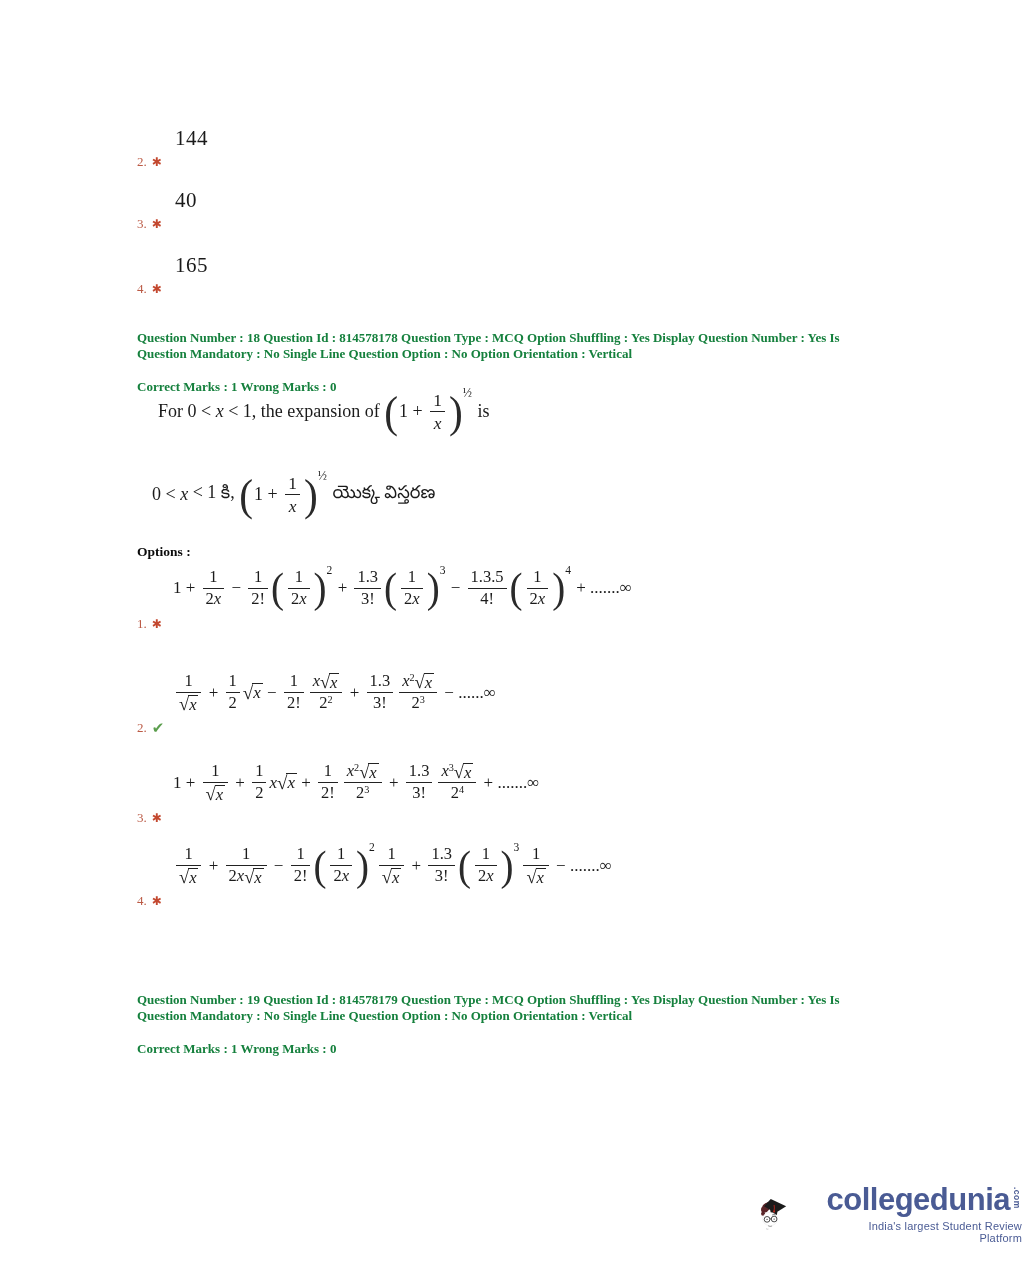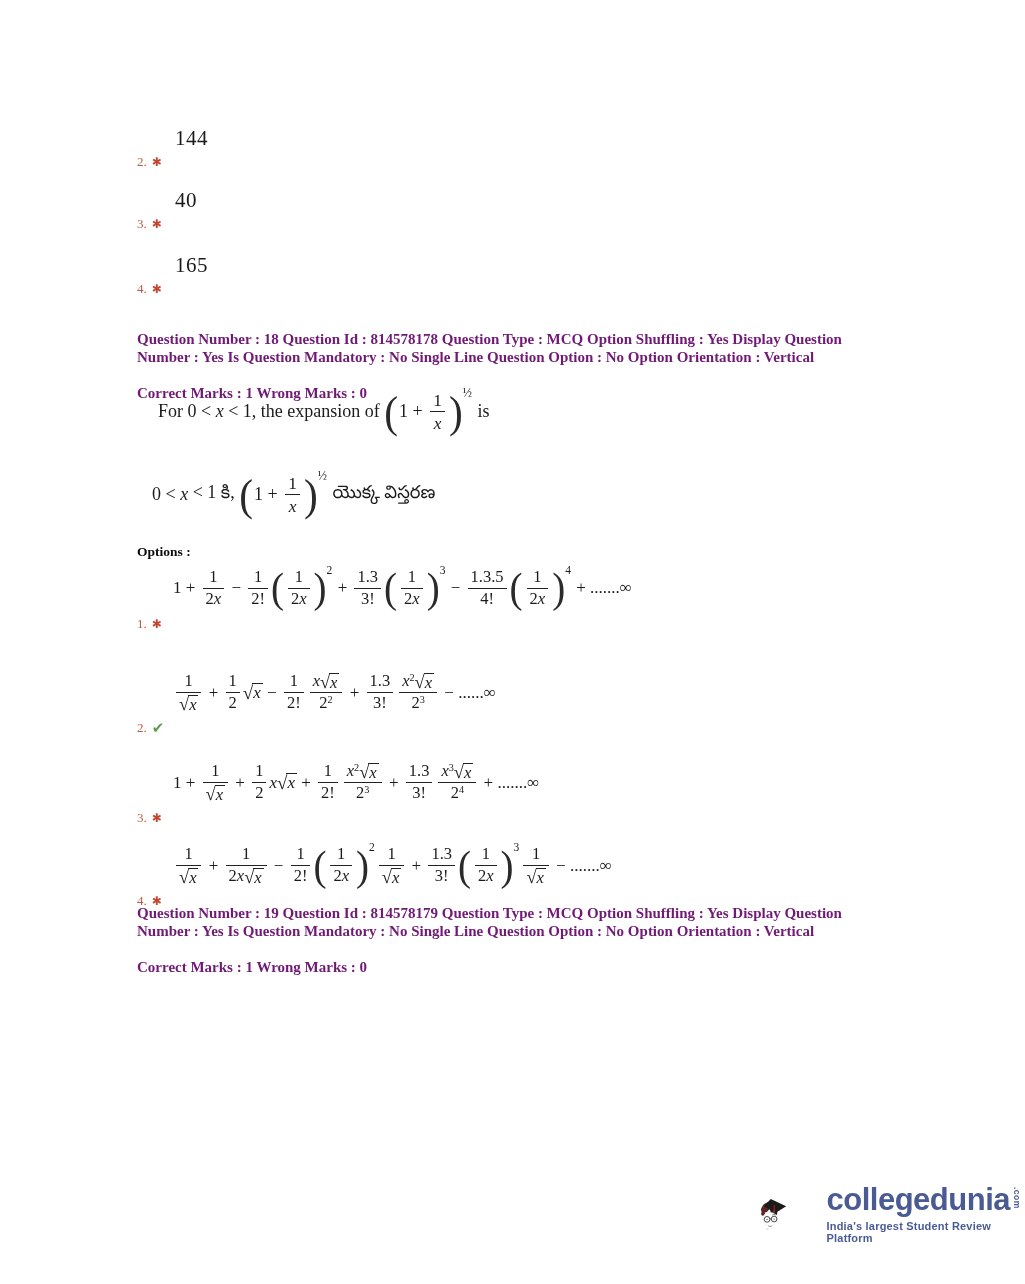--- a/index.html
+++ b/index.html
@@ -11,22 +11,22 @@
   }
   
   .prev-opt { position:absolute; left:137px; }
   .prev-opt .val { margin-left:38px; font-size:21px; color:#1a1a1a; letter-spacing:0.5px; }
   .opt-label { font-size:13px; color:#b5523f; margin-top:3px; display:flex; align-items:center; gap:5px; }
   .opt-label .num { color:#bb5a45; }
   .icon { font-size:12px; line-height:1; }
   .icon.wrong { color:#c3482f; }
   .icon.correct { color:#5b9e4d; font-size:15px; }
   
-  .meta { position:absolute; left:137px; width:752px; font-weight:bold; color:#701a75;
-          font-size:15px; line-height:1.2; }
+  .meta { position:absolute; left:137px; width:752px; font-weight:bold; color:#15803d;
+          font-size:13px; line-height:1.2; }
   .meta .marks { margin-top:18px; }
   
   .fm { display:inline-flex; align-items:center; font-size:17px; color:#1b1b1b; white-space:pre; }
   .fm .txt { white-space:pre; }
   .var { font-style:italic; }
   .frac { display:inline-flex; flex-direction:column; align-items:center; margin:0 3px; font-size:0.97em; line-height:1.15; }
   .frac .num, .frac .den { display:inline-block; text-align:center; padding:0 3px; }
   .frac .bar { align-self:stretch; border-top:1.3px solid #222; margin:1px 0; }
   .sqrt { display:inline-flex; align-items:flex-end; vertical-align:middle; }
   .sqrt .sym { line-height:1; font-size:1.12em; margin-right:-1px; }
@@ -44,21 +44,21 @@
   .opt { position:absolute; left:137px; }
   .opt .fm { margin-left:36px; }
   .opt .opt-label { margin-top:7px; }
   
   .logo { position:absolute; left:758px; top:1165px; width:264px; height:98px;
           display:flex; align-items:center; font-family:"Liberation Sans","DejaVu Sans",sans-serif;gap:37px; }
   .logo-text { display:flex; flex-direction:column; margin-left:2px; }
   .brand-row { display:flex; align-items:flex-start; }
   .brand { font-size:31px; font-weight:bold; color:#4a5b94; letter-spacing:-0.5px; line-height:1; }
   .domain { writing-mode:vertical-rl; font-size:8.5px; font-weight:bold; color:#4a5b94; margin-left:2px; margin-top:3px; letter-spacing:0.5px; }
-  .tagline { font-size:11px; font-weight:bold; color:#4a5b94; margin-top:5px; letter-spacing:0.2px; }
+  .tagline { font-size:11px; font-weight:normal; color:#4a5b94; margin-top:5px; letter-spacing:0.2px;text-align:right; }
 </style>
 </head>
 <body>
 
 <div class="page">
 
   <div class="prev-opt" style="top:126px">
     <div class="val">144</div>
     <div class="opt-label">
       <span class="num">2.</span>
@@ -120,21 +120,21 @@
   </div>
 
   <div class="opt" style="top:845px">
     <span class="fm"><span class="frac"><span class="num"><span class="txt">1</span></span><span class="bar"></span><span class="den"><span class="sqrt"><span class="sym">√</span><span class="arg"><span class="var">x</span></span></span></span></span><span class="txt"> + </span><span class="frac"><span class="num"><span class="txt">1</span></span><span class="bar"></span><span class="den"><span class="txt">2</span><span class="var">x</span><span class="sqrt"><span class="sym">√</span><span class="arg"><span class="var">x</span></span></span></span></span><span class="txt"> − </span><span class="frac"><span class="num"><span class="txt">1</span></span><span class="bar"></span><span class="den"><span class="txt">2!</span></span></span><span class="grp"><span class="par">(</span><span class="gbody"><span class="frac"><span class="num"><span class="txt">1</span></span><span class="bar"></span><span class="den"><span class="txt">2</span><span class="var">x</span></span></span></span><span class="par">)</span><span class="exp">2</span></span><span class="frac"><span class="num"><span class="txt">1</span></span><span class="bar"></span><span class="den"><span class="sqrt"><span class="sym">√</span><span class="arg"><span class="var">x</span></span></span></span></span><span class="txt"> + </span><span class="frac"><span class="num"><span class="txt">1.3</span></span><span class="bar"></span><span class="den"><span class="txt">3!</span></span></span><span class="grp"><span class="par">(</span><span class="gbody"><span class="frac"><span class="num"><span class="txt">1</span></span><span class="bar"></span><span class="den"><span class="txt">2</span><span class="var">x</span></span></span></span><span class="par">)</span><span class="exp">3</span></span><span class="frac"><span class="num"><span class="txt">1</span></span><span class="bar"></span><span class="den"><span class="sqrt"><span class="sym">√</span><span class="arg"><span class="var">x</span></span></span></span></span><span class="txt"> − .......∞</span></span>
     <div class="opt-label">
       <span class="num">4.</span>
       <span class="icon wrong">✱</span>
     </div>
   </div>
 
-  <div class="meta" style="top:904px">
+  <div class="meta" style="top:992px">
     <div>Question Number : 19 Question Id : 814578179 Question Type : MCQ Option Shuffling : Yes Display Question Number : Yes Is Question Mandatory : No Single Line Question Option : No Option Orientation : Vertical</div>
     <div class="marks">Correct Marks : 1 Wrong Marks : 0</div>
   </div>
 
   <div class="logo">
     <svg width="88" height="98" viewBox="0 0 88 98">
 
       <path d="M14 38 Q8 24 22 18 Q30 10 42 14 Q50 8 56 16 L50 34 L38 30 L26 44 Z" fill="#5a2528"></path>
       <circle cx="18" cy="36" r="9" fill="#5a2528"></circle>
       <circle cx="27" cy="25" r="9" fill="#5a2528"></circle>

